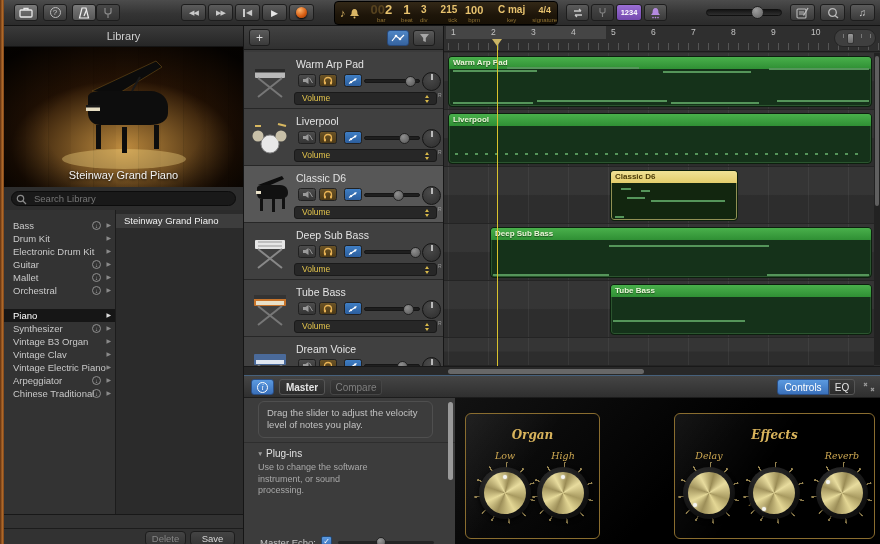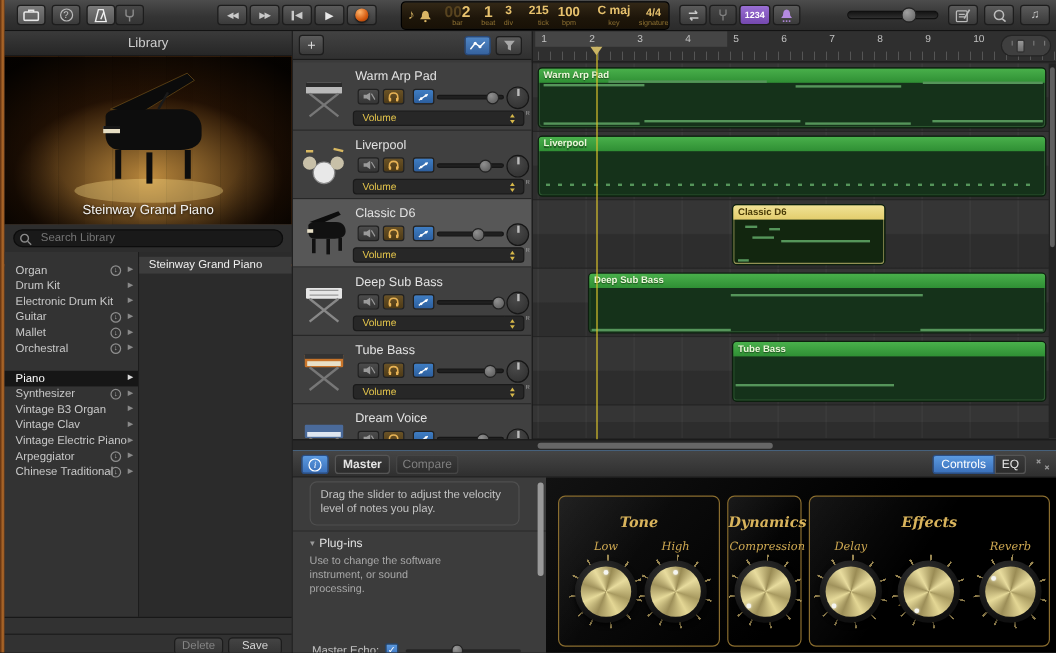--- a/index.html
+++ b/index.html
@@ -350,21 +350,21 @@
     <div class="lib-search-row">
       <svg class="mag" width="11" height="11">
           <circle cx="4.5" cy="4.5" r="3.2" fill="none" stroke="#8a8a8a" stroke-width="1.2"></circle>
           <line x1="7" y1="7" x2="10" y2="10" stroke="#8a8a8a" stroke-width="1.2"></line>
         </svg>
       <input class="lib-search" placeholder="Search Library" style="">
     </div>
 
     <div class="lib-list">
       <div class="lib-col-l">
-        <div class="lib-row"><span>Organ</span><span class="lib-dl">↓</span><span class="lib-chev">▶</span></div>
+        <div class="lib-row"><span>Bass</span><span class="lib-dl">↓</span><span class="lib-chev">▶</span></div>
         <div class="lib-row"><span>Drum Kit</span><span class="lib-chev">▶</span></div>
         <div class="lib-row"><span>Electronic Drum Kit</span><span class="lib-chev">▶</span></div>
         <div class="lib-row"><span>Guitar</span><span class="lib-dl">↓</span><span class="lib-chev">▶</span></div>
         <div class="lib-row"><span>Mallet</span><span class="lib-dl">↓</span><span class="lib-chev">▶</span></div>
         <div class="lib-row"><span>Orchestral</span><span class="lib-dl">↓</span><span class="lib-chev">▶</span></div>
         <div class="lib-row sel"><span>Piano</span><span class="lib-chev" style="color:#ddd;">▶</span></div>
         <div class="lib-row"><span>Synthesizer</span><span class="lib-dl">↓</span><span class="lib-chev">▶</span></div>
         <div class="lib-row"><span>Vintage B3 Organ</span><span class="lib-chev">▶</span></div>
         <div class="lib-row"><span>Vintage Clav</span><span class="lib-chev">▶</span></div>
         <div class="lib-row"><span>Vintage Electric Piano</span><span class="lib-chev">▶</span></div>
@@ -749,50 +749,39 @@
         </div>
 
       <div class="ins-scroll">
           <div class="ins-sthumb"></div>
         </div>
     </div>
 
     <div class="sc-panel">
 
       <div class="sc-box" style="left:10px;width:135px;">
-        <div class="sc-title">Tone</div>
+        <div class="sc-title">Organ</div>
         <div class="knob-lab" style="left:9px;">Low</div>
         <div class="knob-lab" style="left:67px;">High</div>
         <div class="knob-unit" style="left:8px;">
             <div class="ticks"></div>
             <div class="knob">
               <div class="face"></div>
               <div class="dot dot-n"></div>
             </div>
           </div>
         <div class="knob-unit" style="left:66px;">
             <div class="ticks"></div>
             <div class="knob">
               <div class="face"></div>
               <div class="dot dot-n"></div>
             </div>
           </div>
       </div>
 
-      <div class="sc-box" style="left:151px;width:62px;">
-        <div class="sc-title">Dynamics</div>
-        <div class="knob-lab" style="left:1px;">Compression</div>
-        <div class="knob-unit" style="left:0px;">
-            <div class="ticks"></div>
-            <div class="knob">
-              <div class="face"></div>
-              <div class="dot dot-sw"></div>
-            </div>
-          </div>
-      </div>
 
       <div class="sc-box" style="left:219px;width:201px;">
         <div class="sc-title">Effects</div>
         <div class="knob-lab" style="left:4px;">Delay</div>
         <div class="knob-lab" style="left:68px;margin-top:47px;">Ambience</div>
         <div class="knob-lab" style="left:137px;">Reverb</div>
         <div class="knob-unit" style="left:3px;">
             <div class="ticks"></div>
             <div class="knob">
               <div class="face"></div>

